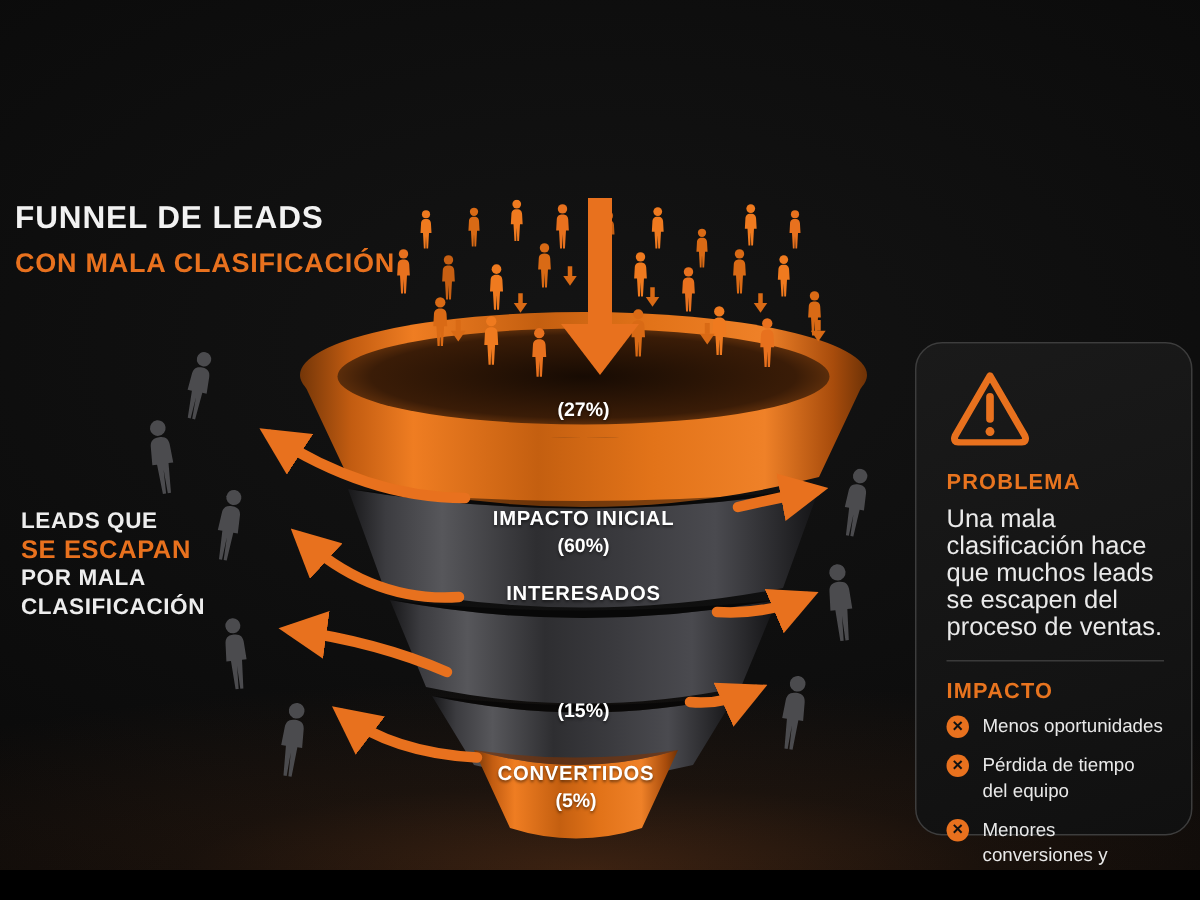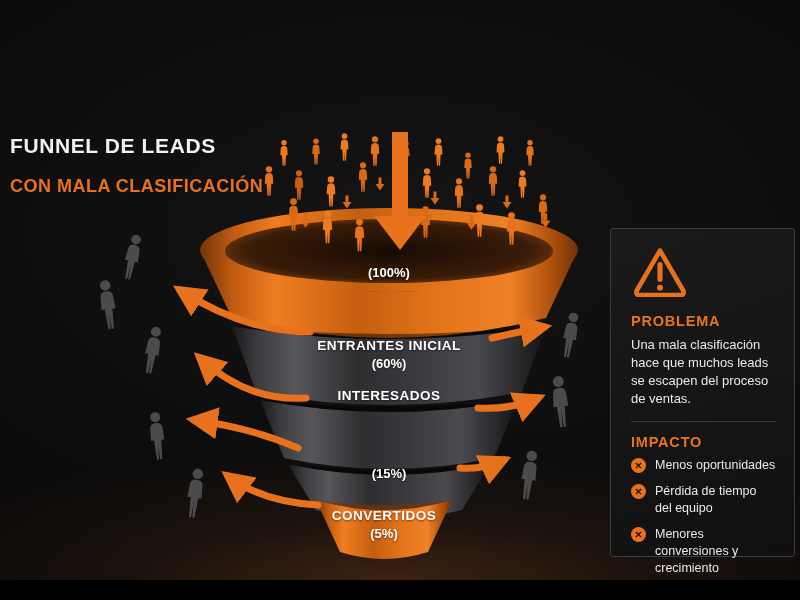--- a/index.html
+++ b/index.html
@@ -7,37 +7,37 @@
     position:relative;width:800px;height:580px;overflow:hidden;
     font-family:"Liberation Sans",sans-serif;
     background:
       radial-gradient(75% 22% at 49% 100%, rgba(190,95,35,.28) 0%, rgba(120,60,22,.14) 45%, rgba(0,0,0,0) 100%),
       radial-gradient(120% 95% at 50% 40%, #141414 0%, #0c0c0c 55%, #050505 100%);
   }
   .abs{position:absolute;}
   
   #title{left:10px;top:134px;}
   #title .t1{font-size:21px;font-weight:700;color:#f2f2f2;letter-spacing:.6px;}
-  #title .t2{font-size:18px;font-weight:700;color:#e8711e;letter-spacing:.5px;margin-top:18px;}
+  #title .t2{font-size:18px;font-weight:700;color:#e8711e;letter-spacing:.5px;margin-top:7px;}
   
   #left-caption{left:14px;top:338px;line-height:19px;}
   #left-caption .w{font-size:15px;font-weight:600;color:#ededed;letter-spacing:.4px;}
   #left-caption .o{font-size:17px;font-weight:800;color:#e8711e;letter-spacing:.4px;}
   
   .stage-label{transform:translateX(-50%);text-align:center;color:#fff;width:220px;}
   .stage-label .n{font-size:13.5px;font-weight:700;letter-spacing:.5px;text-shadow:0 1px 2px rgba(0,0,0,.5);}
   .stage-label .p{font-size:13px;font-weight:600;margin-top:3px;text-shadow:0 1px 2px rgba(0,0,0,.5);}
   
   #panel{
     left:610px;top:228px;width:185px;height:329px;box-sizing:border-box;
     background:linear-gradient(160deg,#1a1a1a 0%,#141414 60%,#101010 100%);
-    border:1px solid #3d3d3d;border-radius:3px;padding:16px 18px 4px 20px;
+    border:1px solid #3d3d3d;border-radius:18px;padding:16px 18px 4px 20px;
   }
   #panel h3{margin:12px 0 7px 0;font-size:14.5px;font-weight:800;color:#e8741f;letter-spacing:.8px;}
-  #panel .body-text{font-size:13px;line-height:18px;color:#e9e9e9;}
+  #panel .body-text{font-size:17px;line-height:18px;color:#e9e9e9;}
   #panel .divider{height:1px;background:#3a3a3a;margin:13px 0 2px 0;}
   .impact-item{display:flex;gap:9px;margin-bottom:9px;align-items:flex-start;}
   .impact-item .x-icon{
     flex:0 0 15px;width:15px;height:15px;margin-top:1px;border-radius:50%;
     background:#e8711e;color:#111;font-size:9.5px;font-weight:800;line-height:15px;text-align:center;
   }
   .impact-item .txt{font-size:12.5px;line-height:17px;color:#e9e9e9;}
 </style>
 </head>
 <body>
@@ -185,26 +185,32 @@
       <path d="M478,408 Q510,410 538,398" marker-end="url(#head)"></path>
       <path d="M460,468 Q482,470 504,460" marker-end="url(#head)"></path>
     </g>
   </svg>
 
   <div class="abs" id="title">
     <div class="t1">FUNNEL DE LEADS</div>
     <div class="t2">CON MALA CLASIFICACIÓN</div>
   </div>
 
+  <div class="abs" id="left-caption">
+    <div class="w">LEADS QUE</div>
+    <div class="o">SE ESCAPAN</div>
+    <div class="w">POR MALA</div>
+    <div class="w">CLASIFICACIÓN</div>
+  </div>
 
   <div class="abs stage-label" style="left:389px;top:262px">
-    <div class="p">(100%)</div>
+    <div class="p">(27%)</div>
   </div>
   <div class="abs stage-label" style="left:389px;top:338px">
-    <div class="n">ENTRANTES INICIAL</div>
+    <div class="n">IMPACTO INICIAL</div>
     <div class="p">(60%)</div>
   </div>
   <div class="abs stage-label" style="left:389px;top:388px">
     <div class="n">INTERESADOS</div>
   </div>
   <div class="abs stage-label" style="left:389px;top:463px">
     <div class="p">(15%)</div>
   </div>
   <div class="abs stage-label" style="left:384px;top:508px">
     <div class="n">CONVERTIDOS</div>

